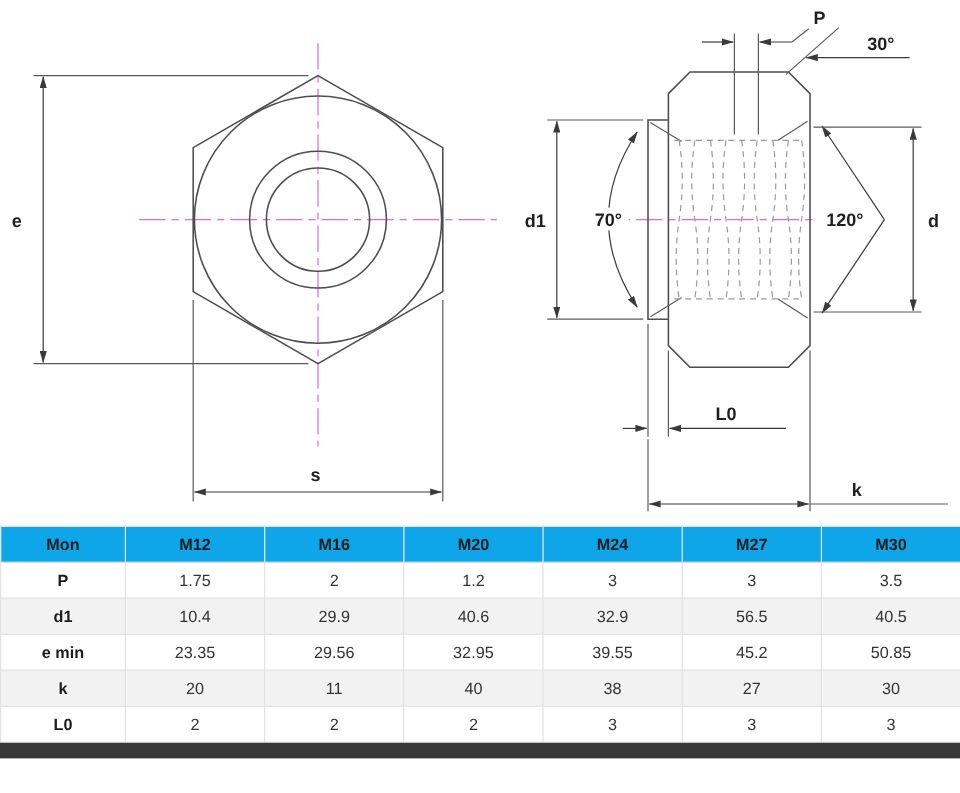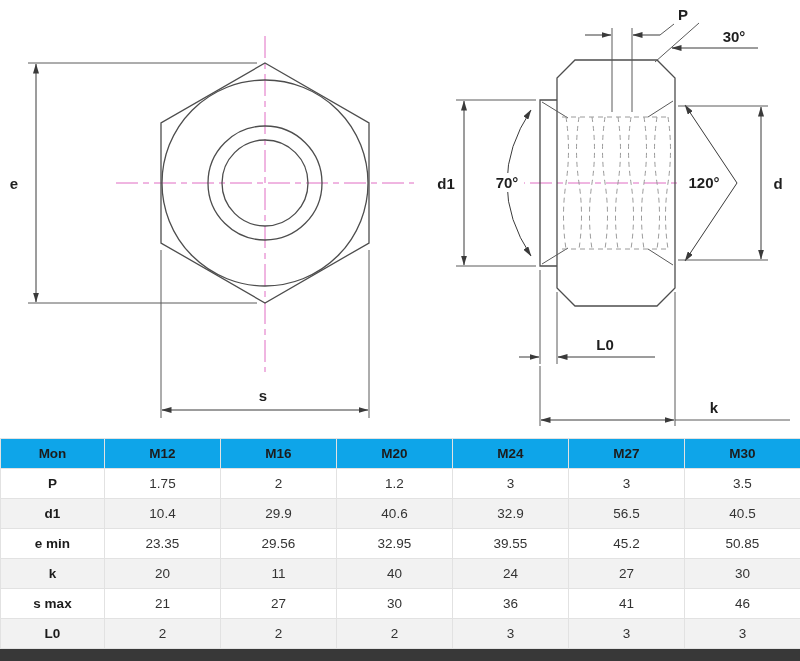--- a/index.html
+++ b/index.html
@@ -194,34 +194,25 @@
           <td>32.95</td>
           <td>39.55</td>
           <td>45.2</td>
           <td>50.85</td>
         </tr>
         <tr>
           <th>k</th>
           <td>20</td>
           <td>11</td>
           <td>40</td>
-          <td>24</td>
+          <td>38</td>
           <td>27</td>
           <td>30</td>
         </tr>
         <tr>
-          <th>s max</th>
-          <td>21</td>
-          <td>27</td>
-          <td>30</td>
-          <td>36</td>
-          <td>41</td>
-          <td>46</td>
-        </tr>
-        <tr>
           <th>L0</th>
           <td>2</td>
           <td>2</td>
           <td>2</td>
           <td>3</td>
           <td>3</td>
           <td>3</td>
         </tr>
       </tbody>
   </table>

